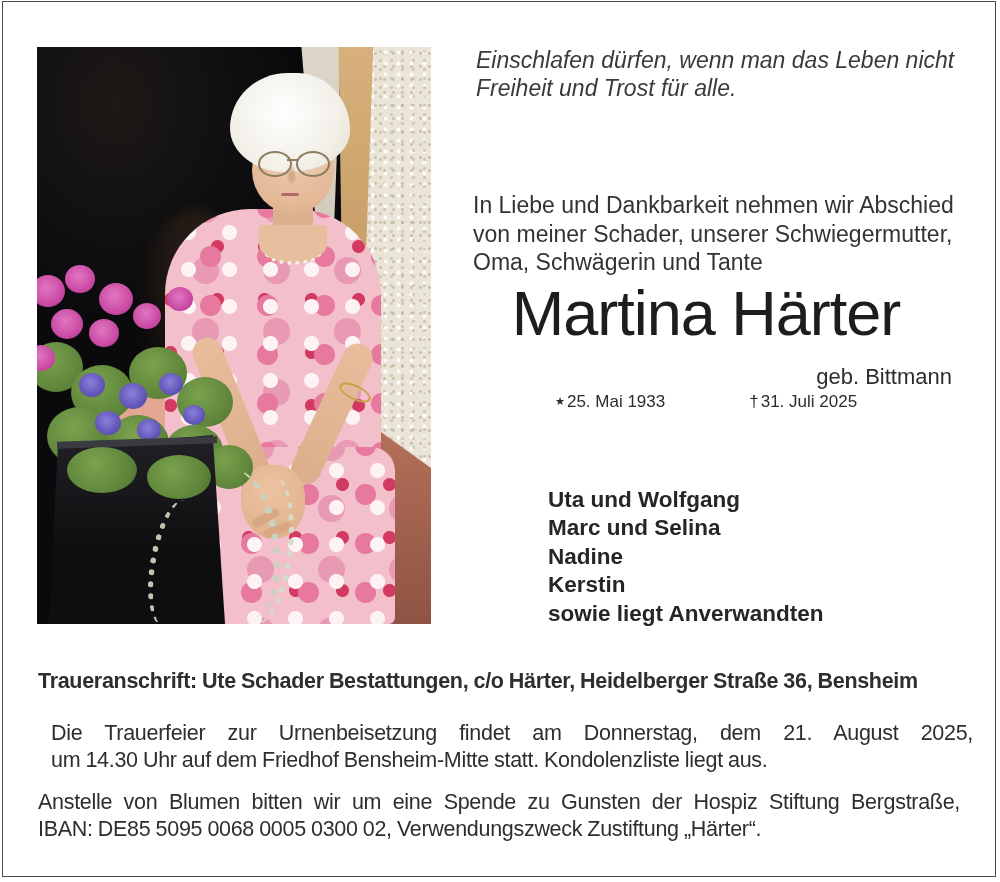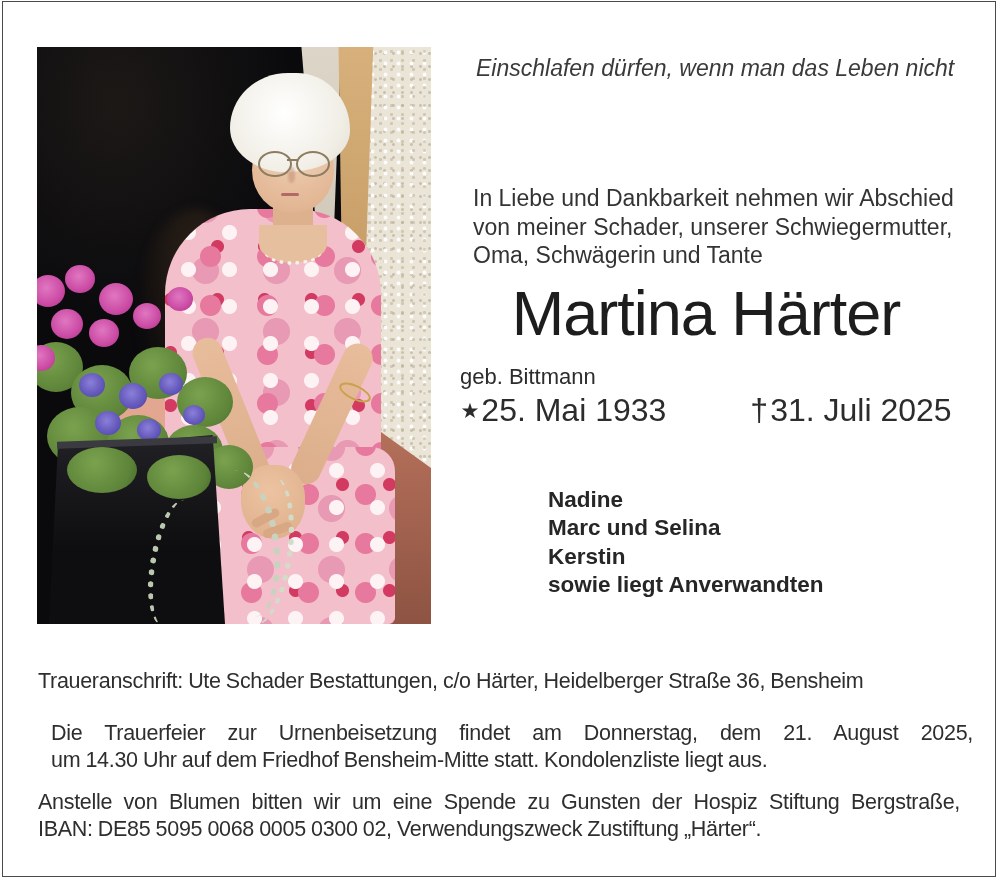--- a/index.html
+++ b/index.html
@@ -67,34 +67,34 @@
   .planter{left:12px;top:388px;width:176px;height:189px;
      background:linear-gradient(#212126,#0e0e10 60%);
      clip-path:polygon(5% 7%,93% 0,100% 100%,0 100%);}
   .planter-rim{left:20px;top:392px;width:160px;height:7px;background:#3a3a40;transform:rotate(-2deg);}
   .vine{border-radius:50%;}
   .vine1{left:173px;top:423px;width:62px;height:148px;border-right:7px dotted #c8d3bf;transform:rotate(-8deg);}
   .vine2{left:113px;top:452px;width:42px;height:128px;border-left:6px dotted #bac8b0;transform:rotate(10deg);}
   .vine3{left:198px;top:428px;width:52px;height:150px;border-right:6px dotted #d2dcc8;transform:rotate(7deg);}
 
   
-  .quote{position:absolute;left:476px;top:54px;width:500px;font-size:23px;line-height:28px;
+  .quote{position:absolute;left:476px;top:46px;width:500px;font-size:23px;line-height:28px;
      font-style:italic;color:#3a3a3a;}
-  .intro{position:absolute;left:473px;top:184px;width:500px;font-size:23px;line-height:28.5px;color:#333;}
+  .intro{position:absolute;left:473px;top:191px;width:500px;font-size:23px;line-height:28.5px;color:#333;}
   .name{position:absolute;left:460px;top:282px;width:492px;margin:0;text-align:center;
      font-size:63px;font-weight:400;letter-spacing:-1px;color:#1d1d1d;line-height:1;}
-  .maiden{position:absolute;left:460px;top:364px;width:492px;text-align:left;font-size:22px;color:#2c2c2c;}
+  .maiden{position:absolute;left:460px;top:364px;width:492px;text-align:right;font-size:22px;color:#2c2c2c;}
   .dates{position:absolute;left:460px;top:392px;width:492px;display:flex;justify-content:center;gap:84px;
-     font-size:32px;color:#2c2c2c;white-space:nowrap;}
+     font-size:17px;color:#2c2c2c;white-space:nowrap;}
   .star{font-size:0.66em;vertical-align:0.14em;letter-spacing:2px;}
   .dagger{letter-spacing:2px;}
   .mourners{position:absolute;left:548px;top:486px;font-size:22.5px;font-weight:700;line-height:28.4px;color:#262626;}
   .foot{position:absolute;left:38px;width:922px;font-size:21.5px;line-height:27px;color:#2e2e2e;
      letter-spacing:-0.3px;word-spacing:-0.5px;}
-  .p1{top:668px;} .p2{top:720px;margin-left:13px;} .p3{top:789px;}
+  .p1{top:668px;font-weight:bold;} .p2{top:720px;margin-left:13px;} .p3{top:789px;}
   .jline{text-align:justify;text-align-last:justify;}
 </style>
 </head>
 <body>
 
 <div class="page">
   <div class="sheet"></div>
 
   <div class="photo">
     <div class="ph door-glow"></div>
@@ -150,38 +150,40 @@
     <div class="ph planter-rim"></div>
     <div class="ph blob leaf" style="left:30px;top:400px;width:70px;height:46px;"></div>
     <div class="ph blob leaf" style="left:110px;top:408px;width:64px;height:44px;"></div>
     <div class="ph vine vine1"></div>
     <div class="ph vine vine2"></div>
     <div class="ph vine vine3"></div>
   </div>
 
   <div class="quote">
     <div>Einschlafen dürfen, wenn man das Leben nicht</div>
+    <div>Freiheit und Trost für alle.</div>
   </div>
 
   <div class="intro">
     <div>In Liebe und Dankbarkeit nehmen wir Abschied</div>
     <div>von meiner Schader, unserer Schwiegermutter,</div>
     <div>Oma, Schwägerin und Tante</div>
   </div>
 
   <h1 class="name">Martina Härter</h1>
   <div class="maiden">geb. Bittmann</div>
   <div class="dates">
     <span><span class="star">★</span><span>25. Mai 1933</span></span>
     <span><span class="dagger">†</span><span>31. Juli 2025</span></span>
   </div>
 
   <div class="mourners">
+    <div>Uta und Wolfgang</div>
+    <div>Marc und Selina</div>
     <div>Nadine</div>
-    <div>Marc und Selina</div>
     <div>Kerstin</div>
     <div>sowie liegt Anverwandten</div>
   </div>
 
   <div class="foot p1">Traueranschrift: Ute Schader Bestattungen, c/o Härter, Heidelberger Straße 36, Bensheim</div>
   <div class="foot p2">
     <div class="jline">Die Trauerfeier zur Urnenbeisetzung findet am Donnerstag, dem 21. August 2025,</div>
     <div>um 14.30 Uhr auf dem Friedhof Bensheim-Mitte statt. Kondolenzliste liegt aus.</div>
   </div>
   <div class="foot p3">

